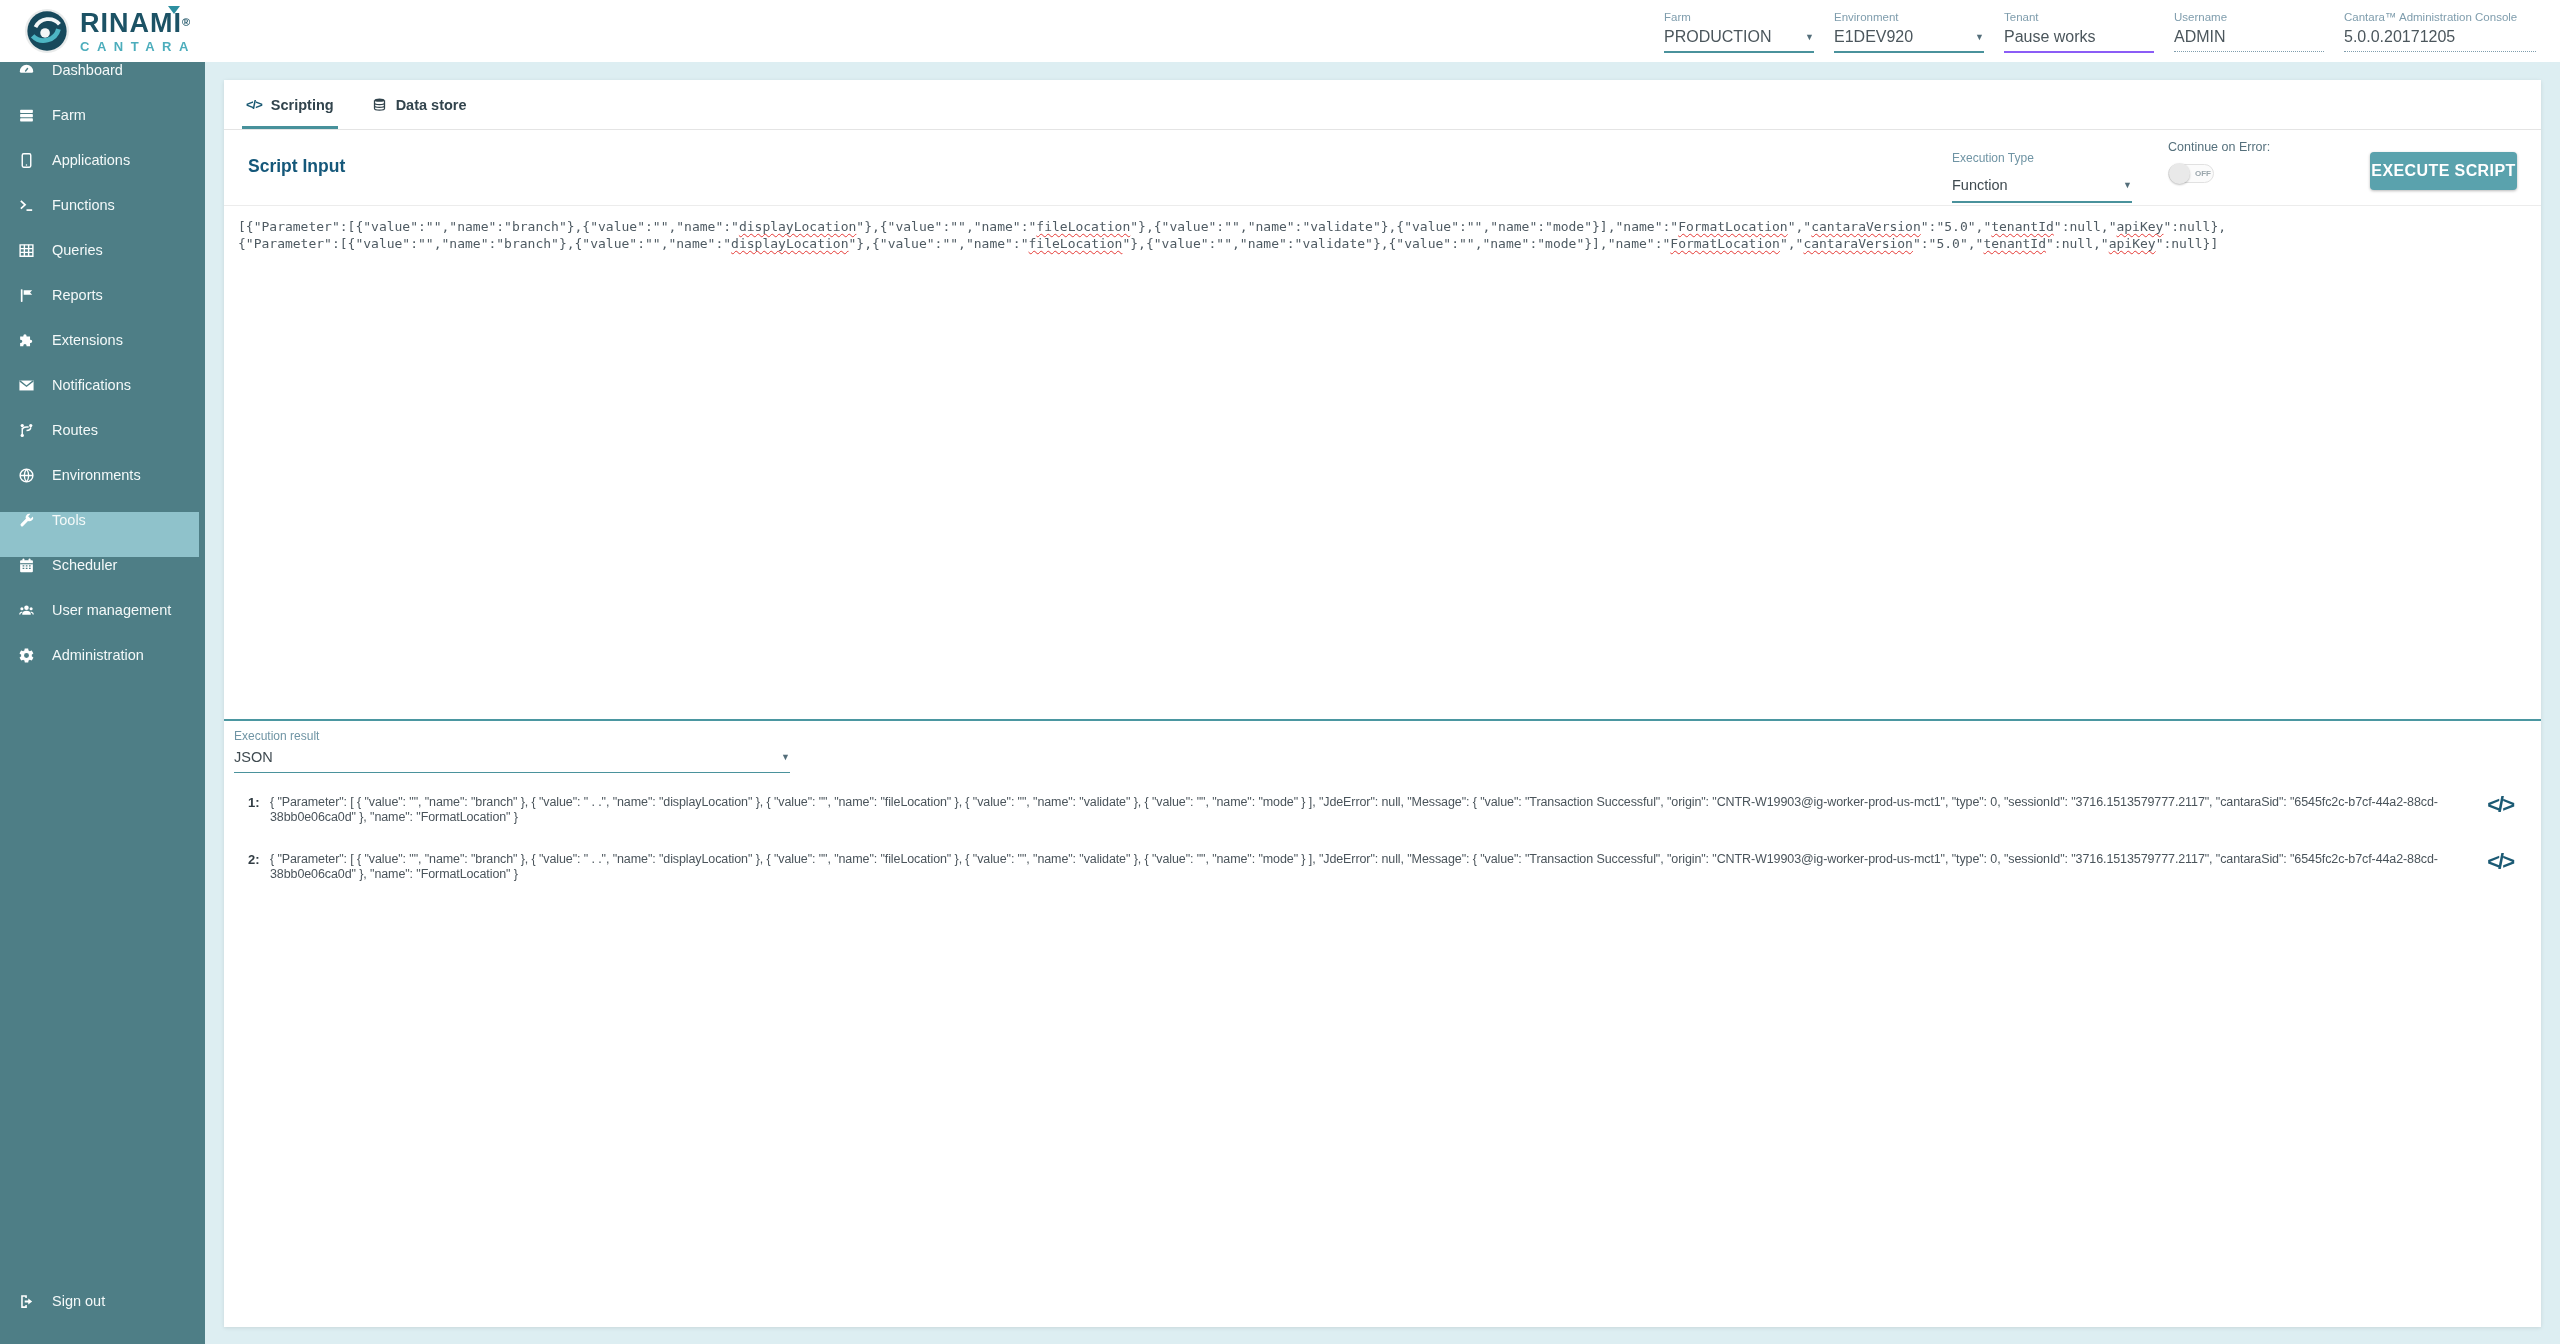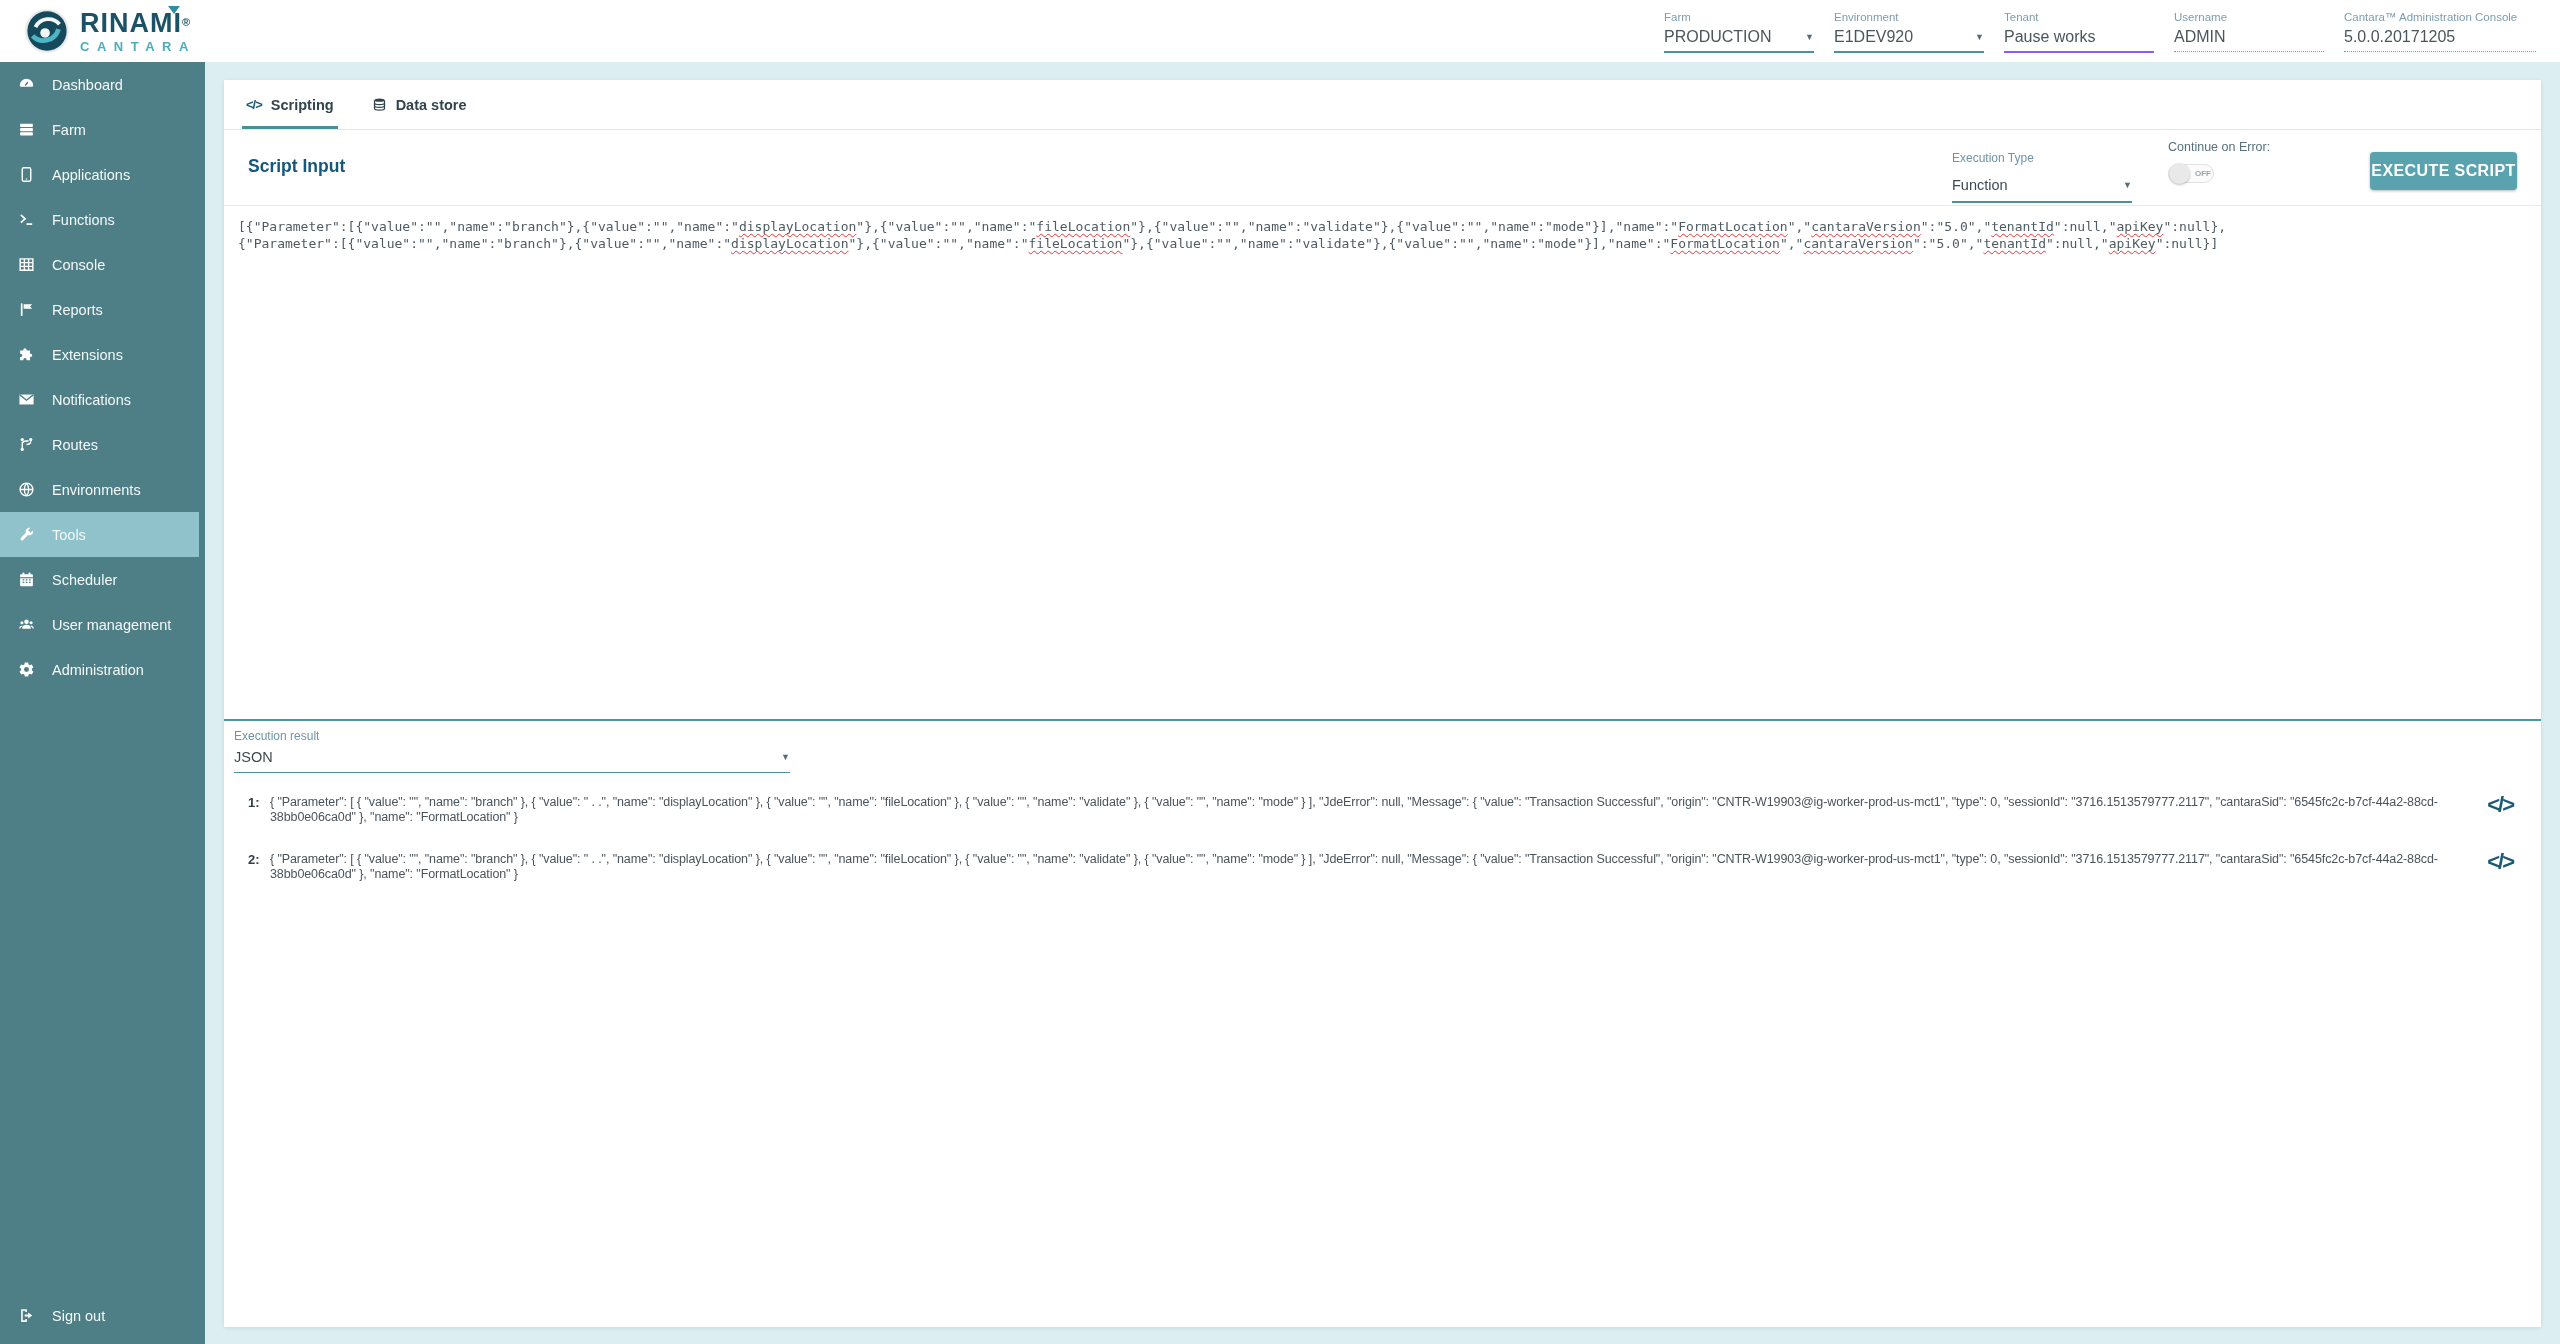--- a/index.html
+++ b/index.html
@@ -36,21 +36,21 @@
   .hfield.ro   { border-bottom:1px dotted #7f9dad; }
   .hfield.ro-u { width:150px; }
   .hfield.ro-c { width:192px; }
   .caret { font-size:9px; color:#546e7a; margin-left:8px; }
   
   .sidebar {
     position:absolute; top:62px; left:0; bottom:0; width:205px;
     background:#4e7e86; display:flex; flex-direction:column; z-index:4;
   }
   .nav-item {
-    height:45px; display:flex; align-items:center; padding-left:18px; gap:17px;
+    height:45px; display:flex; align-items:flex-start; padding-left:18px; gap:17px;
     color:#f4f9f9; font-size:14.5px; cursor:pointer; flex:0 0 auto;
   }
   .nav-item .nicon { width:17px; height:17px; display:flex; align-items:center; justify-content:center; }
   .nav-item .nicon svg { width:17px; height:17px; fill:#ffffff; }
   .nav-item.active { background:#8fc2cb; width:199px; }
   .signout { margin-top:auto; margin-bottom:6px; }
   
   .card {
     position:absolute; left:224px; top:80px; width:2317px; height:1247px;
     background:#ffffff; box-shadow:0 1px 4px rgba(0,0,0,.10); z-index:3;
@@ -190,21 +190,21 @@
       </span>
     <span>Functions</span>
   </div>
   <div class="nav-item">
     <span class="nicon">
         <svg viewBox="0 0 24 24">
           <path d="M3 4h18v16H3z" fill="none" stroke="#fff" stroke-width="2"></path>
           <path d="M3 9.3h18M3 14.6h18M9 4v16M15 4v16" stroke="#fff" stroke-width="2" fill="none"></path>
         </svg>
       </span>
-    <span>Console</span>
+    <span>Queries</span>
   </div>
   <div class="nav-item">
     <span class="nicon">
         <svg viewBox="0 0 24 24">
           <rect x="4" y="3" width="2.4" height="18" rx="1"></rect>
           <path d="M8 4.5h12l-3 3.2 3 3.3H8z"></path>
         </svg>
       </span>
     <span>Reports</span>
   </div>

